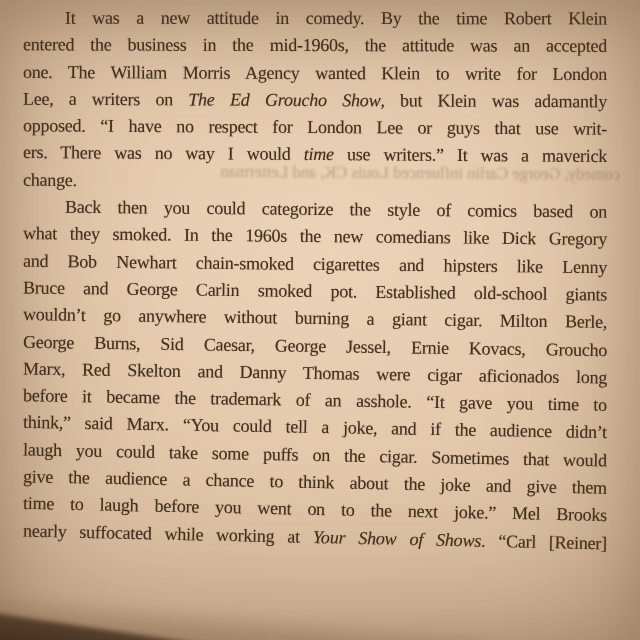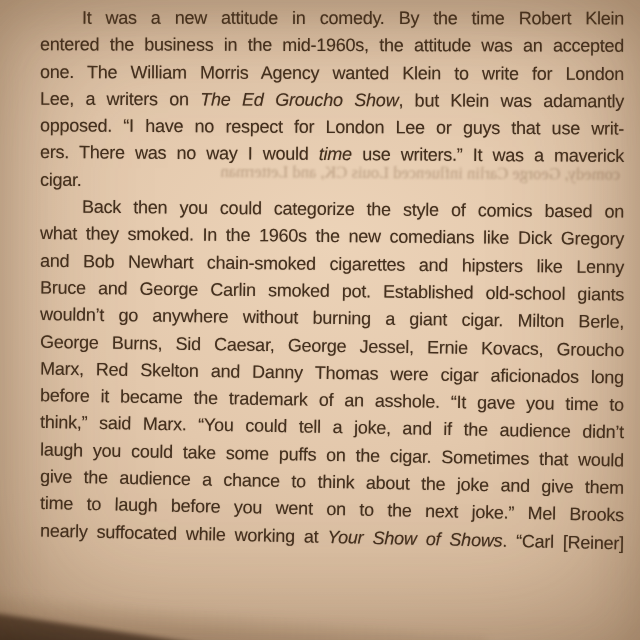--- a/index.html
+++ b/index.html
@@ -60,24 +60,24 @@
     height: 110px;
     background: linear-gradient(to bottom, #5a4433 0%, #2a1f16 40%, #1c140e 100%);
     transform: rotate(8.5deg);
     transform-origin: 0 0;
     filter: blur(2.5px);
   }
 
   
   .text-block {
     position: absolute;
-    left: 40px;
+    left: 23px;
     top: 5px;
     width: 584px;
-    font-family: Liberation Sans, sans-serif;
+    font-family: Liberation Serif, serif;
     font-size: 18px;
     letter-spacing: -0.25px;
     line-height: 27.3px;
     color: #44301e;
     text-shadow: 0 0 1px rgba(62, 42, 24, 0.45);
   }
 
   .text-line {
     height: 27.3px;
     text-align: justify;
@@ -118,21 +118,21 @@
 
   <div class="show-through">comedy, George Carlin influenced Louis CK, and Letterman</div>
 
   <div class="text-block" id="text-block">
       <div class="text-line indent" style="transform: rotate(0.08deg);"><span>It was a new attitude in comedy. By the time Robert Klein</span></div>
       <div class="text-line" style="transform: rotate(0.142deg);"><span>entered the business in the mid-1960s, the attitude was an accepted</span></div>
       <div class="text-line" style="transform: rotate(0.204deg);"><span>one. The William Morris Agency wanted Klein to write for London</span></div>
       <div class="text-line" style="transform: rotate(0.266deg);"><span>Lee, a writers on </span><i>The Ed Groucho Show</i><span>, but Klein was adamantly</span></div>
       <div class="text-line" style="transform: rotate(0.328deg);"><span>opposed. “I have no respect for London Lee or guys that use writ-</span></div>
       <div class="text-line" style="transform: rotate(0.39deg);"><span>ers. There was no way I would </span><i>time</i><span> use writers.” It was a maverick</span></div>
-      <div class="text-line no-justify" style="transform: rotate(0.452deg);"><span>cigar.</span></div>
+      <div class="text-line no-justify" style="transform: rotate(0.452deg);"><span>change.</span></div>
       <div class="text-line indent" style="transform: rotate(0.514deg);"><span>Back then you could categorize the style of comics based on</span></div>
       <div class="text-line" style="transform: rotate(0.576deg);"><span>what they smoked. In the 1960s the new comedians like Dick Gregory</span></div>
       <div class="text-line" style="transform: rotate(0.638deg);"><span>and Bob Newhart chain-smoked cigarettes and hipsters like Lenny</span></div>
       <div class="text-line" style="transform: rotate(0.7deg);"><span>Bruce and George Carlin smoked pot. Established old-school giants</span></div>
       <div class="text-line" style="transform: rotate(0.762deg);"><span>wouldn’t go anywhere without burning a giant cigar. Milton Berle,</span></div>
       <div class="text-line" style="transform: rotate(0.824deg);"><span>George Burns, Sid Caesar, George Jessel, Ernie Kovacs, Groucho</span></div>
       <div class="text-line" style="transform: rotate(0.886deg);"><span>Marx, Red Skelton and Danny Thomas were cigar aficionados long</span></div>
       <div class="text-line" style="transform: rotate(0.948deg);"><span>before it became the trademark of an asshole. “It gave you time to</span></div>
       <div class="text-line" style="transform: rotate(1.01deg);"><span>think,” said Marx. “You could tell a joke, and if the audience didn’t</span></div>
       <div class="text-line" style="transform: rotate(1.072deg);"><span>laugh you could take some puffs on the cigar. Sometimes that would</span></div>

